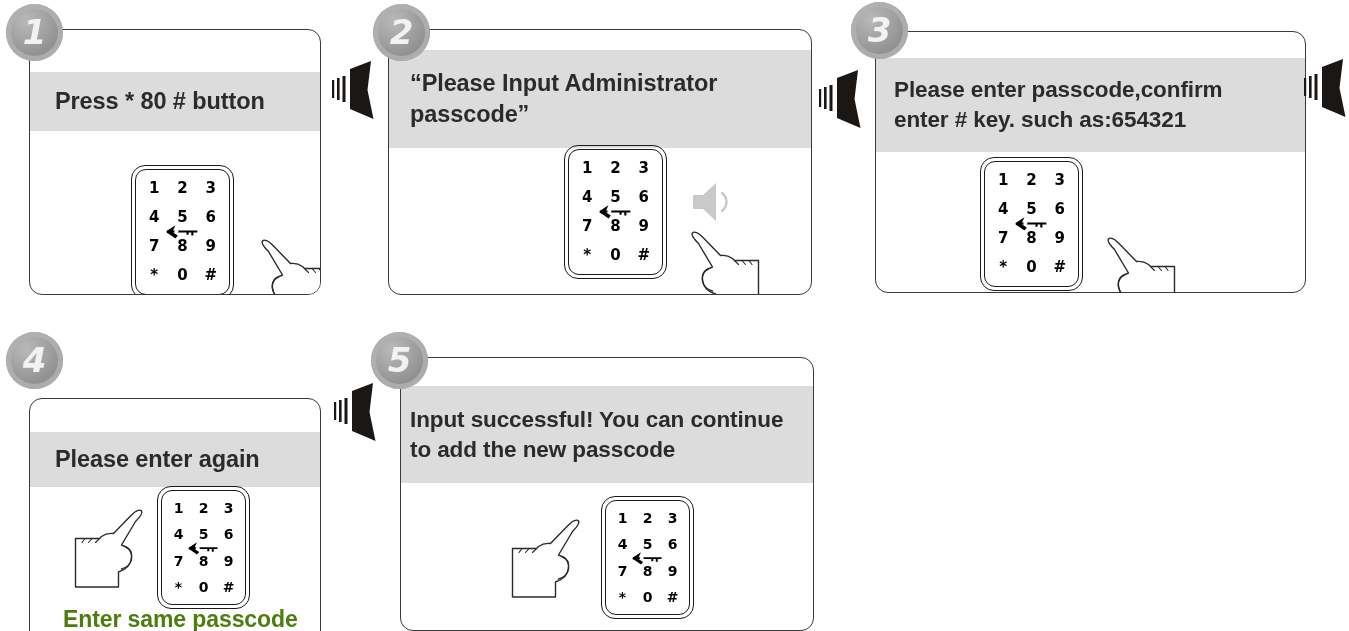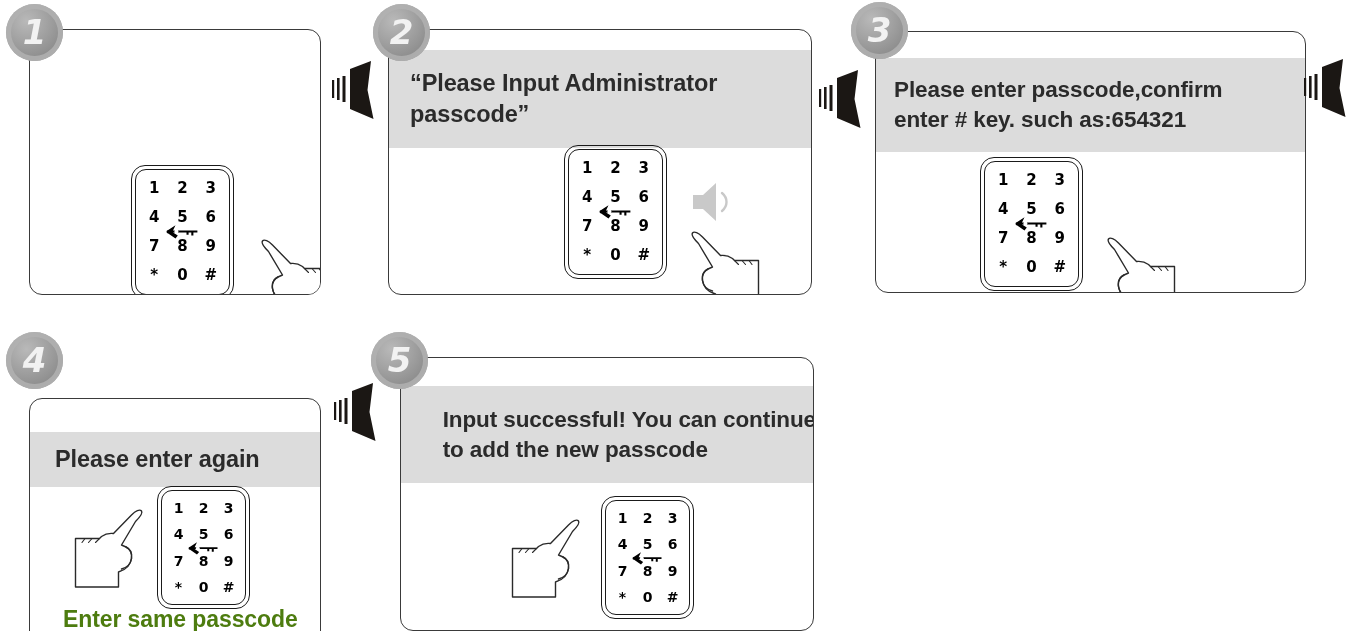--- a/index.html
+++ b/index.html
@@ -103,20 +103,23 @@
     color:#4d7c0f;
     line-height:1.33;
     white-space:pre-line;
     letter-spacing:-0.1px;
   }
 </style>
 </head>
 <body>
 
 <div class="card" style="left:29px;top:29px;width:292px;height:266px;">
+  <div class="headerbar" style="top:42px;height:59px;">
+    <div class="headertext">Press * 80 # button</div>
+  </div>
 
   <div class="keypad" style="left:101px;top:135px;width:103px;height:134px;">
     <div class="outer"></div>
     <div class="inner"></div>
     <div class="grid" style="font-size:15px;">
       <span>1</span>
       <span>2</span>
       <span>3</span>
       <span>4</span>
       <span>5</span>
@@ -334,21 +337,21 @@
 <svg class="arrow" style="left:333px;top:379px;width:48px;height:66px;" viewBox="0 0 48 66">
   <g fill="#1b1714">
     <path d="M19.0 12.0 L40.0 4.0 L36.5 33.0 L42.5 62.0 L19.0 52.0 Z"></path>
     <rect x="11.5" y="19.0" width="3.0" height="26.0"></rect>
     <rect x="6.0" y="21.0" width="2.6" height="22.0"></rect>
     <rect x="1.0" y="23.0" width="2.2" height="18.0"></rect>
   </g>
 </svg>
 
 <div class="card" style="left:400px;top:357px;width:414px;height:274px;">
-  <div class="headerbar" style="top:28px;height:97px;justify-content:flex-end;">
+  <div class="headerbar" style="top:28px;height:97px;">
     <div class="headertext" style="margin-left:-16px;font-size:22.5px;">Input successful! You can continue
 to add the new passcode</div>
   </div>
 
   <div class="keypad" style="left:200px;top:138px;width:93px;height:123px;">
     <div class="outer"></div>
     <div class="inner"></div>
     <div class="grid" style="font-size:14px;">
       <span>1</span>
       <span>2</span>

